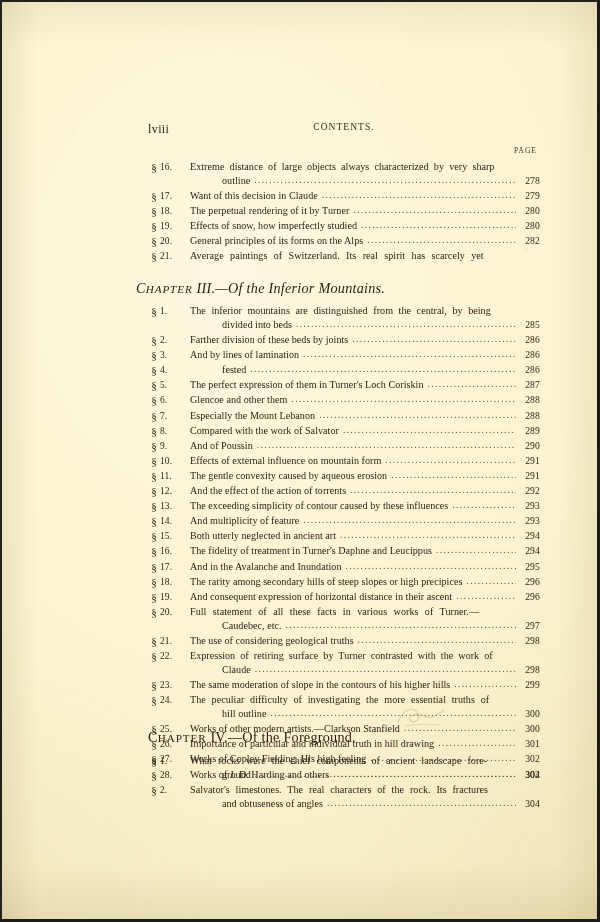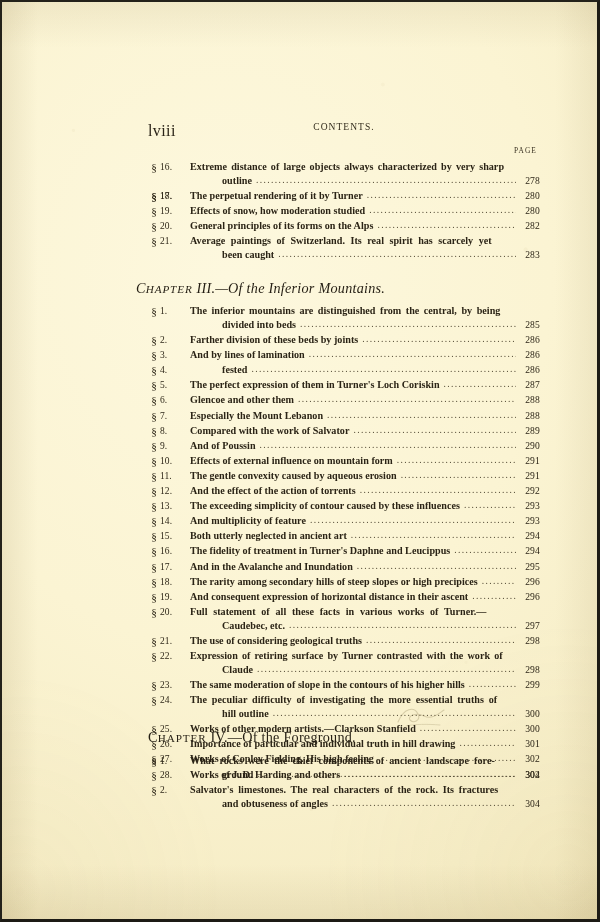--- a/index.html
+++ b/index.html
@@ -67,21 +67,21 @@
   
   #running-head {
     position: absolute;
     left: 146px;
     top: 120px;
     width: 392px;
     display: flex;
     align-items: baseline;
   }
   #folio {
-    font-size: 16px;
+    font-size: 12px;
     letter-spacing: .4px;
     color: #2b2418;
   }
   #head-title {
     position: absolute;
     left: 0; right: 0;
     text-align: center;
     font-size: 9.5px;
     letter-spacing: 1.05px;
     color: #332c1d;
@@ -149,21 +149,20 @@
   }
   .line {
     display: flex;
     align-items: baseline;
     white-space: nowrap;
   }
   .line.indent { padding-left: 32px; }
   .line .txt {
     flex: 0 0 auto;
     letter-spacing: .02px;
-    font-weight: bold;
   }
   .line.justify .txt {
     flex: 1 1 auto;
     text-align: justify;
     text-align-last: justify;
     white-space: normal;
     letter-spacing: .02px;
   }
   .line .leader {
     flex: 1 1 auto;
@@ -236,38 +235,45 @@
             <div class="line indent">
               <span class="txt">outline</span>
               <span class="leader"></span>
               <span class="pg">278</span>
             </div>
           </span>
         </li>
         <li class="entry">
           <span class="sect-mark">§</span>
           <span class="sect-num">17.</span>
+          <span class="entry-body">
+            <div class="line">
+              <span class="txt">Want of this decision in Claude</span>
+              <span class="leader"></span>
+              <span class="pg">279</span>
+            </div>
+          </span>
         </li>
         <li class="entry">
           <span class="sect-mark">§</span>
           <span class="sect-num">18.</span>
           <span class="entry-body">
             <div class="line">
               <span class="txt">The perpetual rendering of it by Turner</span>
               <span class="leader"></span>
               <span class="pg">280</span>
             </div>
           </span>
         </li>
         <li class="entry">
           <span class="sect-mark">§</span>
           <span class="sect-num">19.</span>
           <span class="entry-body">
             <div class="line">
-              <span class="txt">Effects of snow, how moderation studied</span>
+              <span class="txt">Effects of snow, how imperfectly studied</span>
               <span class="leader"></span>
               <span class="pg">280</span>
             </div>
           </span>
         </li>
         <li class="entry">
           <span class="sect-mark">§</span>
           <span class="sect-num">20.</span>
           <span class="entry-body">
             <div class="line">
@@ -278,25 +284,20 @@
           </span>
         </li>
         <li class="entry">
           <span class="sect-mark">§</span>
           <span class="sect-num">21.</span>
           <span class="entry-body">
             <div class="line justify noleader">
               <span class="txt">Average paintings of Switzerland.  Its real spirit has scarcely yet</span>
               <span class="sp"></span>
               <span class="pg"></span>
-            </div>
-            <div class="line indent">
-              <span class="txt">been caught</span>
-              <span class="leader"></span>
-              <span class="pg">283</span>
             </div>
           </span>
         </li>
       </ul>
 
     <div id="chapter-3" class="chapter-head">
       <span class="cw"><span class="cap">C</span><span>HAPTER</span></span>
       <span>III.</span><span>—Of the Inferior Mountains.</span>
     </div>
 

